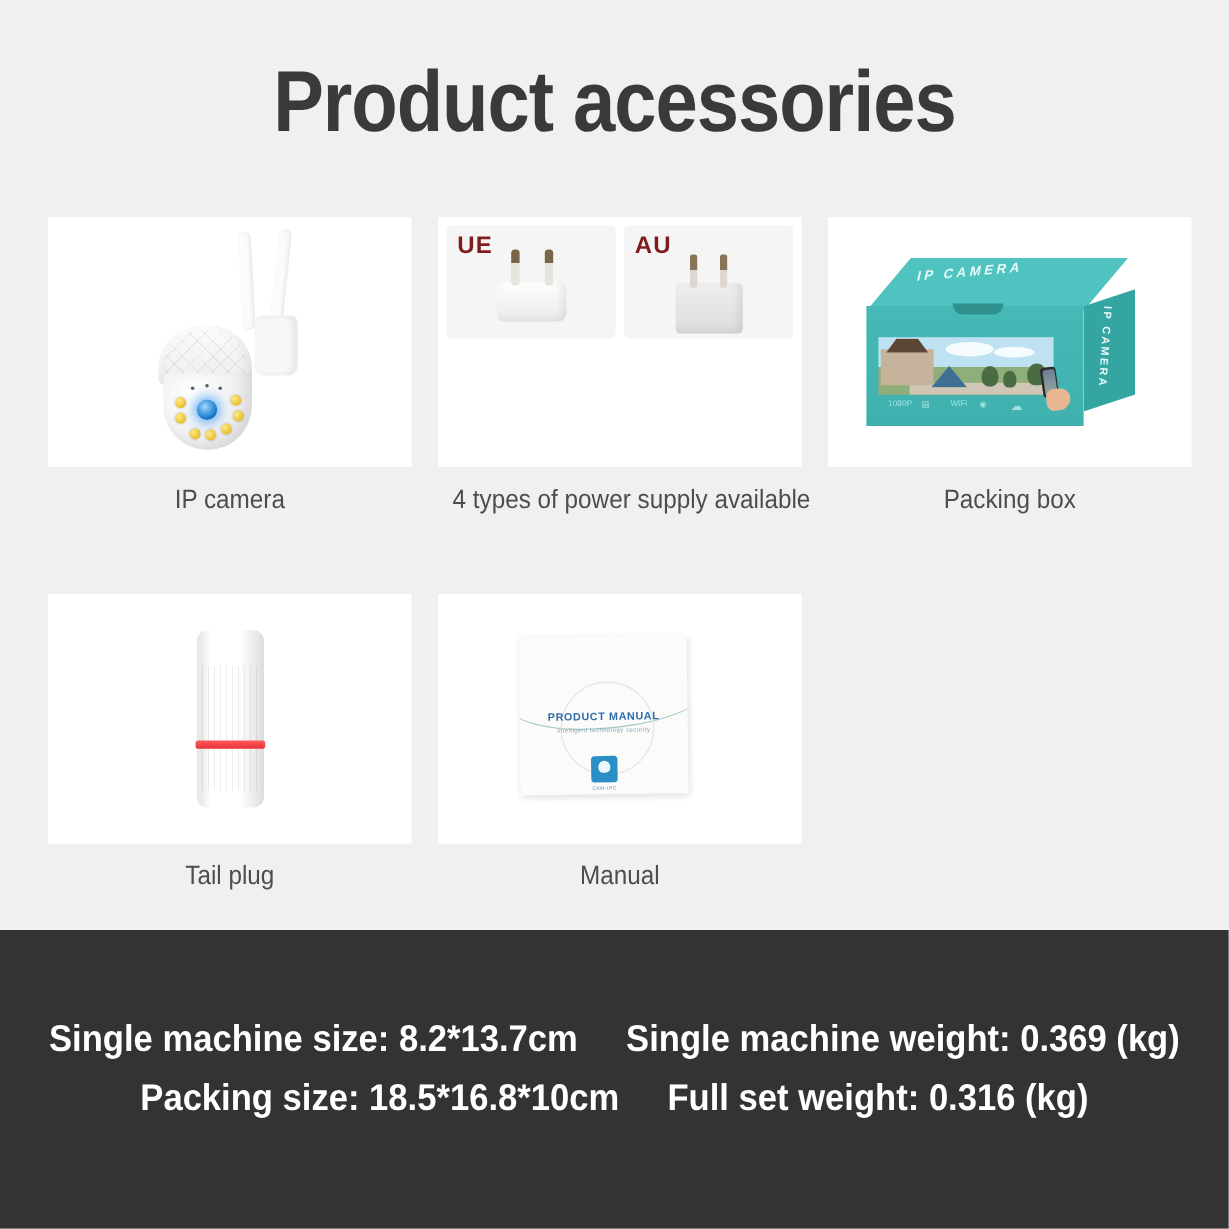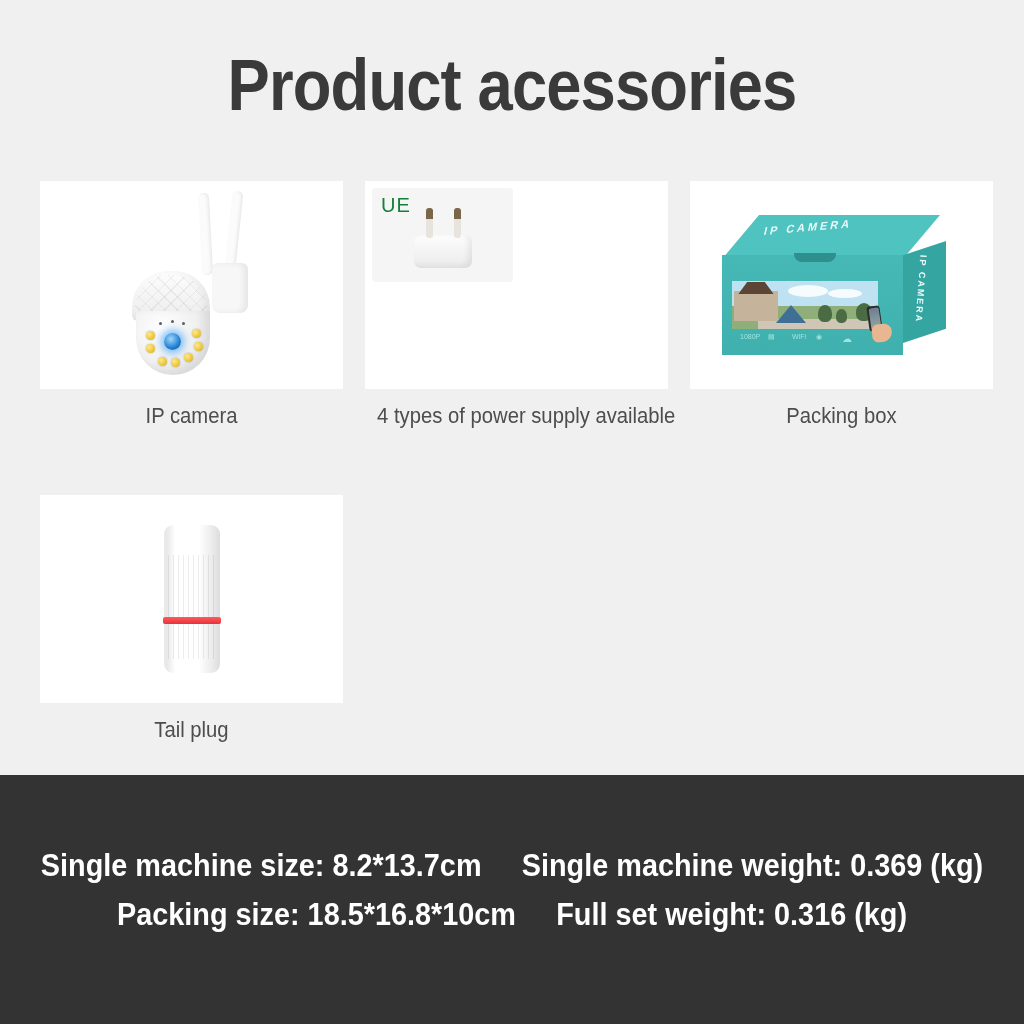--- a/index.html
+++ b/index.html
@@ -75,22 +75,22 @@
   }
   .led { position: absolute; width: 9px; height: 9px; border-radius: 50%;
          background: radial-gradient(circle at 35% 35%, #ffe98a, #e8c02a 70%, #8a6b00);
          box-shadow: 0 0 2px rgba(0,0,0,.3); }
   .dot { position: absolute; width: 3px; height: 3px; border-radius: 50%; background: #5d5d5d; }
 
   
   .plug-grid { position: absolute; inset: 7px; display: grid;
                grid-template-columns: 1fr 1fr; grid-template-rows: 1fr 1fr; gap: 7px; }
   .plug-cell { background: #f5f5f5; border-radius: 4px; position: relative; overflow: hidden; }
-  .plug-label { position: absolute; left: 9px; top: 6px; font-size: 20px; font-weight: normal;
-                color: #15803d; letter-spacing: 1px; }
+  .plug-label { position: absolute; left: 9px; top: 6px; font-size: 20px; font-weight: bold;
+                color: #7f1d1d; letter-spacing: 1px; }
   .pbody { position: absolute; left: 50%; transform: translateX(-50%);
            background: linear-gradient(180deg,#fdfdfd,#ebebeb); }
   .pin { position: absolute; }
 
   
   .ue-body { bottom: 14px; width: 58px; height: 33px; border-radius: 7px;
              box-shadow: inset -4px -2px 6px rgba(0,0,0,.07); }
   .ue-pin { width: 7px; height: 30px; border-radius: 3px;
             background: linear-gradient(180deg,#7a6648 0 38%,#e7e4dd 38% 100%); bottom: 44px; }
   
@@ -244,20 +244,26 @@
           <div class="plug-grid">
 
             <div class="plug-cell">
               <div class="plug-label">UE</div>
               <div class="pbody ue-body"></div>
               <div class="pin ue-pin" style="left:54px"></div>
               <div class="pin ue-pin" style="left:82px"></div>
             </div>
 
 
+            <div class="plug-cell">
+              <div class="plug-label">AU</div>
+              <div class="pbody au-body"></div>
+              <div class="pin au-pin" style="left:55px"></div>
+              <div class="pin au-pin" style="left:80px"></div>
+            </div>
 
 
           </div>
         </div>
         <div class="caption">4 types of power supply available</div>
       </div>
 
       <div class="cell">
         <div class="panel">
           <div class="box-wrap">
@@ -307,20 +313,35 @@
               <div class="tail-ribs"></div>
             </div>
             <div class="tail" style="background:none;pointer-events:none">
               <div class="tail-band"></div>
             </div>
           </div>
         </div>
         <div class="caption">Tail plug</div>
       </div>
 
+      <div class="cell">
+        <div class="panel">
+          <div style="position:absolute;inset:0">
+            <div class="manual">
+              <div class="man-curve"></div>
+              <div class="man-circle"></div>
+              <div class="man-title">PRODUCT MANUAL</div>
+              <div class="man-sub">intelligent technology security</div>
+              <div class="man-logo"></div>
+              <div class="man-brand">CAM-IPC</div>
+            </div>
+          </div>
+        </div>
+        <div class="caption">Manual</div>
+      </div>
 
     </div>
   </div>
 
   <div class="banner">
     <div class="banner-line bl1">
       <span>Single machine size: 8.2*13.7cm</span>
       <span class="sp"></span>
       <span>Single machine weight: 0.369 (kg)</span>
     </div>

